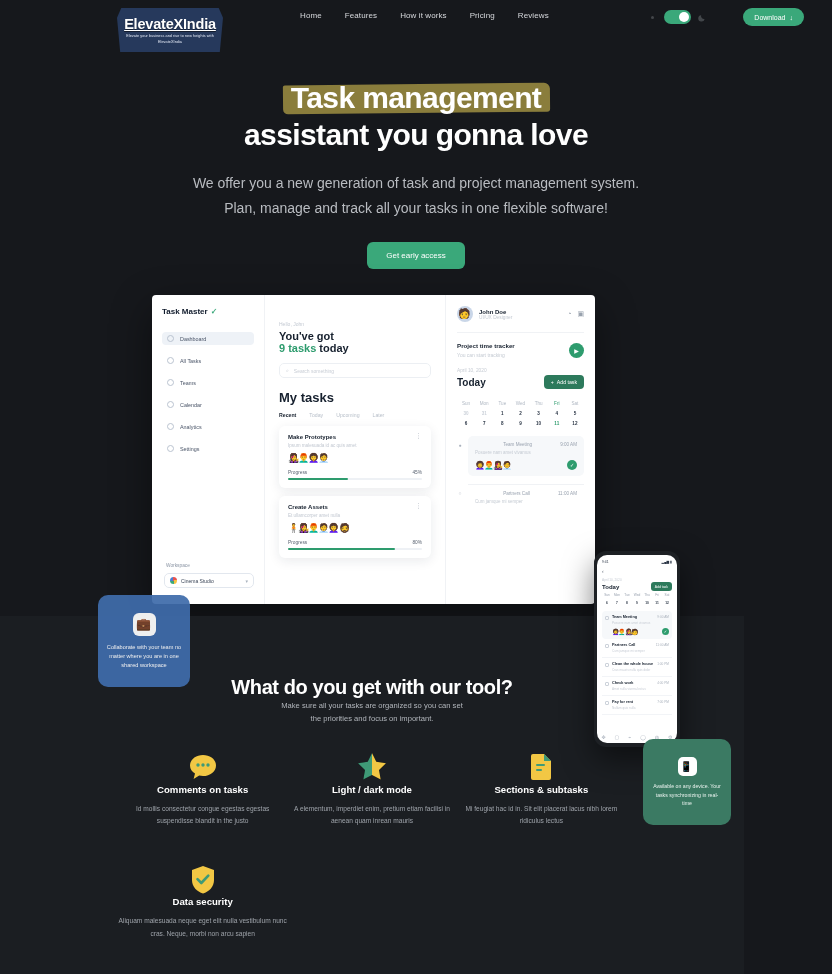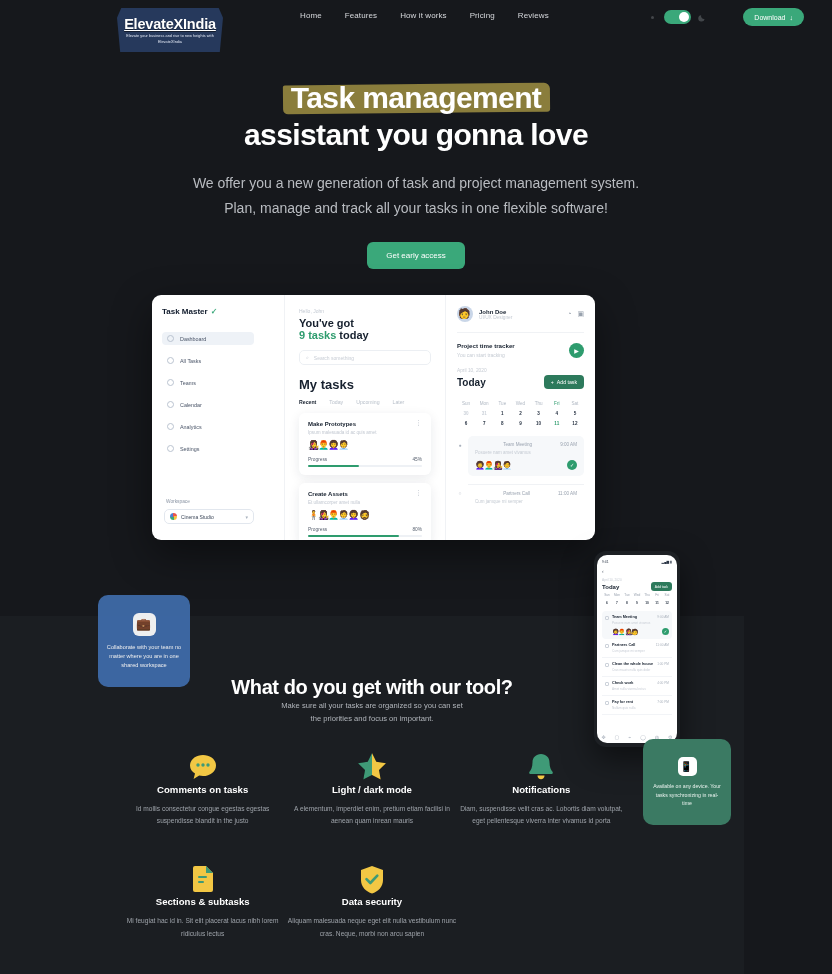--- a/index.html
+++ b/index.html
@@ -85,22 +85,22 @@
     margin-top: 22px; display:inline-block;
     background:#3aa87a; color:#fff; border:none; border-radius:6px;
     padding: 9px 19px; font-size:8px; font-family:"Liberation Sans",sans-serif;
     cursor:pointer;
   }
 
   
   .mock-wrap { position:relative; width:832px; height:305px; margin-top: 18px; }
 
   .dash {
-    position:absolute; left:152px; top:8px; width:443px; height:245px;
-    background:#fff; border-radius:9px; overflow:hidden;
+    position:absolute; left:152px; top:8px; width:443px; height:309px;
+    background:#fff; border-radius:4px; overflow:hidden;
     box-shadow: 0 14px 40px rgba(0,0,0,.45);
     display:flex;
   }
   .dash-side { width: 112px; padding: 12px 10px; position:relative; }
   .dash-logo { font-size:8px; font-weight:bold; color:#0f1a2b; display:flex; gap:3px; align-items:center; }
   .check { color:#3aa87a; font-size:8px; }
   .side-items { margin-top: 16px; display:flex; flex-direction:column; gap:9px; }
   .side-item {
     display:flex; align-items:center; gap:6px;
     font-size:5.4px; color:#4a5568; padding:3px 5px; border-radius:4px;
@@ -112,21 +112,21 @@
   }
   .ws-label { position:absolute; left:14px; bottom:36px; font-size:4.8px; color:#8a94a3; filter:blur(.4px); }
   .ws-box {
     position:absolute; left:12px; bottom:16px; width:90px; height:15px;
     border:1px solid #e2e7ee; border-radius:5px; display:flex; align-items:center;
     gap:4px; padding:0 5px; font-size:5px; color:#3b4658; filter:blur(.4px);
   }
   .ws-av { width:7px;height:7px;border-radius:50%;
     background:conic-gradient(#e8534f 0 25%, #f5c242 0 50%, #3aa87a 0 75%, #4a7fd4 0); flex:none;}
 
-  .dash-main { flex:1; padding: 13px 14px; border-left:1px solid #f0f2f5;margin-left:20px; }
+  .dash-main { flex:1; padding: 26px 14px; border-left:1px solid #f0f2f5; }
   .hello { font-size:5px; color:#c3c9d2; filter:blur(.5px); }
   .big1 { font-size:11px; font-weight:bold; color:#16202e; margin-top:3px; }
   .big2 { font-size:11px; font-weight:bold; color:#16202e; }
   .big2 em { font-style:normal; color:#2e9c6e; }
   .search {
     margin-top:9px; height:15px; border:1px solid #eceff3; border-radius:5px;
     display:flex; align-items:center; gap:5px; padding:0 6px;
     font-size:5px; color:#c8cdd5; filter:blur(.35px);
   }
   .mytasks { margin-top:12px; font-size:13px; font-weight:bold; color:#16202e; }
@@ -630,30 +630,20 @@
               </defs>
             <path id="st" d="M15 1l4.3 8.8 9.7 1.4-7 6.8 1.7 9.6L15 23l-8.7 4.6 1.7-9.6-7-6.8 9.7-1.4z"></path>
             <use href="#st" fill="#3f9a77" clip-path="url(#lft)"></use>
             <use href="#st" fill="#f2c744" clip-path="url(#rgt)"></use>
           </svg>
         </div>
         <h3>Light / dark mode</h3>
         <p>A elementum, imperdiet enim, pretium etiam facilisi in aenean quam inrean mauris</p>
       </div>
 
-      <div class="cell">
-        <div class="ficon">
-          <svg width="26" height="28" viewBox="0 0 26 28">
-            <path d="M13 1c-5 0-8.5 3.6-8.5 8.3 0 5-1.5 7.8-3 9.5-.7.8-.2 2.1.9 2.1h21.2c1.1 0 1.6-1.3.9-2.1-1.5-1.7-3-4.5-3-9.5C21.5 4.6 18 1 13 1z" fill="#3f9a77"></path>
-            <path d="M9.5 22.5h7c0 2.2-1.6 3.8-3.5 3.8s-3.5-1.6-3.5-3.8z" fill="#f2c744"></path>
-          </svg>
-        </div>
-        <h3>Notifications</h3>
-        <p>Diam, suspendisse velit cras ac. Lobortis diam volutpat, eget pellentesque viverra inter vivamus id porta</p>
-      </div>
 
       <div class="cell">
         <div class="ficon">
           <svg width="24" height="28" viewBox="0 0 24 28">
             <path d="M2 3a2 2 0 0 1 2-2h11l7 7v17a2 2 0 0 1-2 2H4a2 2 0 0 1-2-2z" fill="#f2c744"></path>
             <path d="M15 1l7 7h-7z" fill="#3f9a77"></path>
             <rect x="7" y="11" width="9" height="2" rx="1" fill="#3f9a77"></rect>
             <rect x="7" y="16" width="6" height="2" rx="1" fill="#3f9a77"></rect>
           </svg>
         </div>

